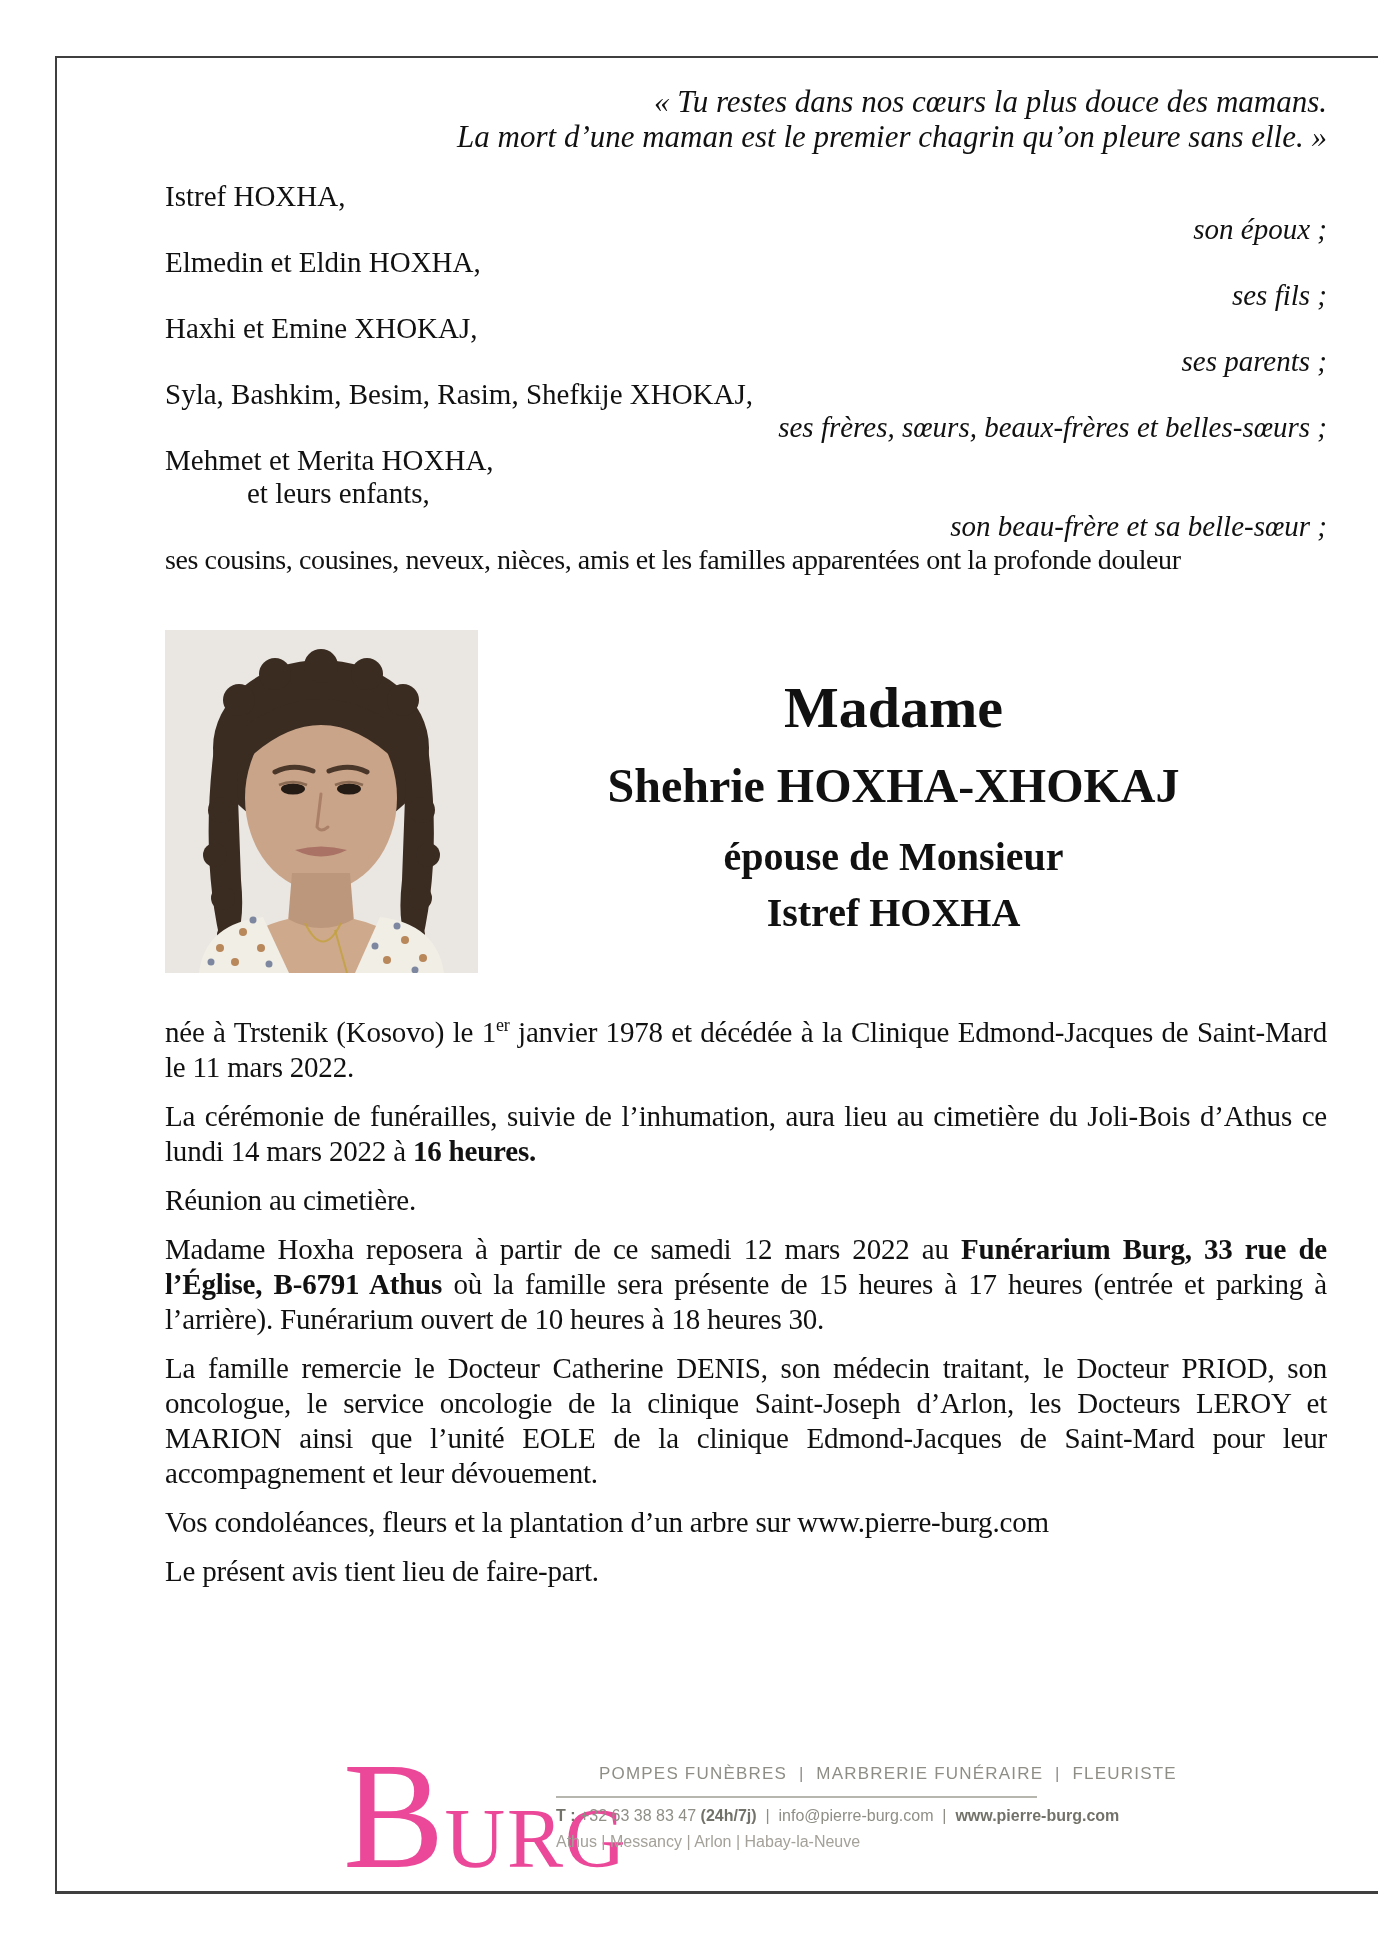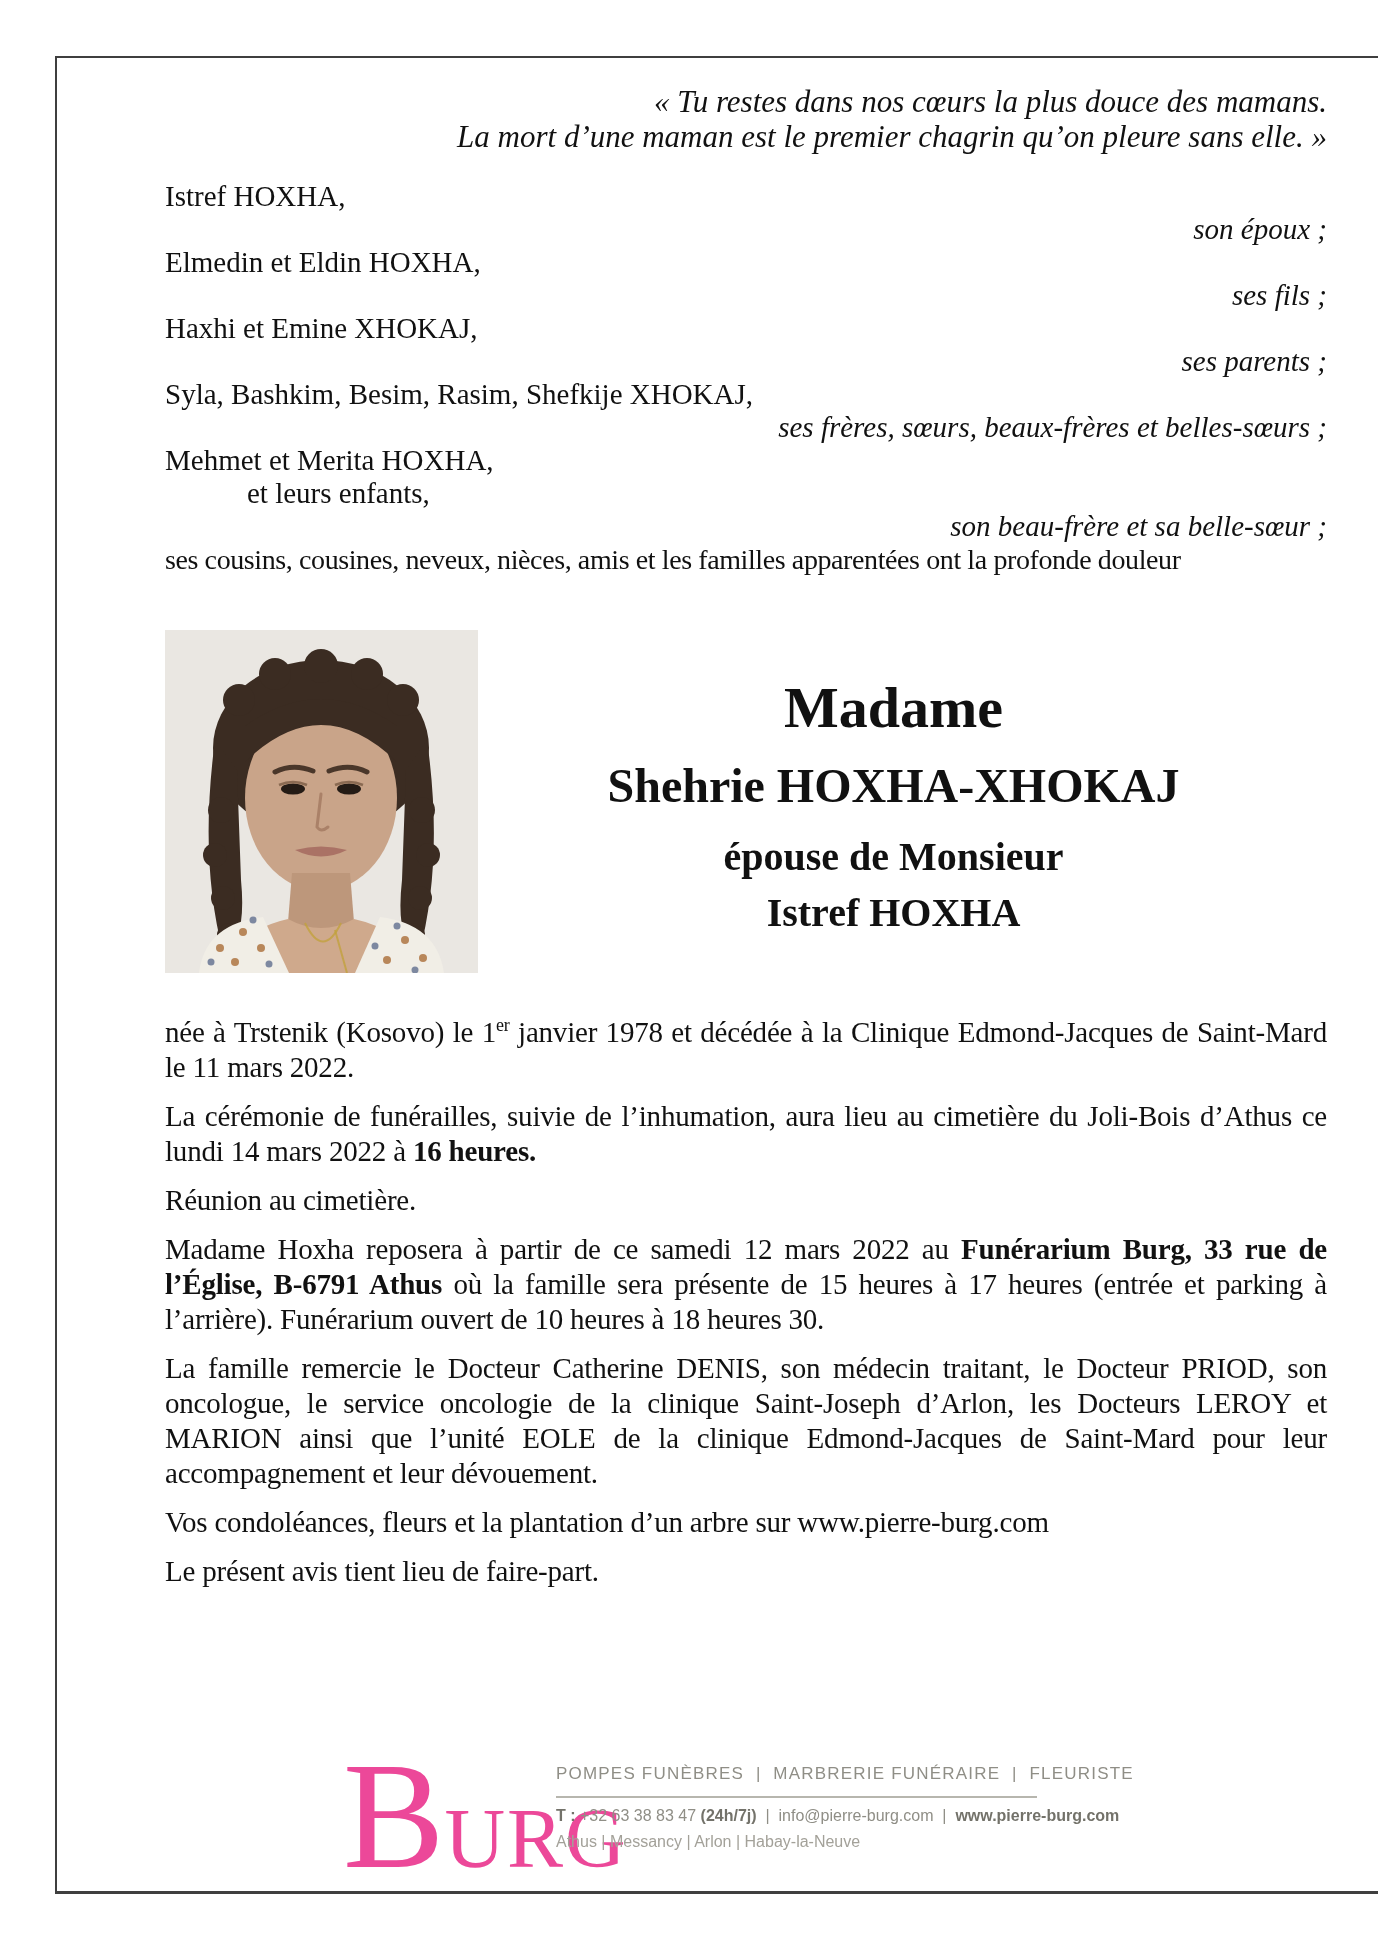--- a/index.html
+++ b/index.html
@@ -42,21 +42,21 @@
   .footer-logo {
     position:absolute; left:286px; top:1694px; line-height:128px; white-space:nowrap;
     font-family:"Liberation Serif",serif; color:#ec4899;
   }
   .logo-b { font-size:152px; }
   .logo-rest { font-size:84px; letter-spacing:2px; }
   .footer-info {
     position:absolute; left:499px; top:1706px; width:485px;
     font-family:"Liberation Sans","DejaVu Sans",sans-serif;
   }
-  .f-services { font-size:17px; letter-spacing:1.2px; color:#8f8e86; white-space:pre; }
+  .f-services { font-size:17px; letter-spacing:1.2px; color:#8f8e86; white-space:pre;margin-left:43px; }
   .f-rule { border-top:2px solid #b7b6ae; margin-top:12px; width:481px; }
   .f-contact { margin-top:9px; font-size:16px; color:#8f8e86; white-space:pre; }
   .f-contact b { color:#73726a; font-weight:bold; }
   .f-cities { margin-top:8px; font-size:16px; color:#a3a199; white-space:pre; }
 </style>
 </head>
 <body>
 
 <div class="page">
   <div class="content">

